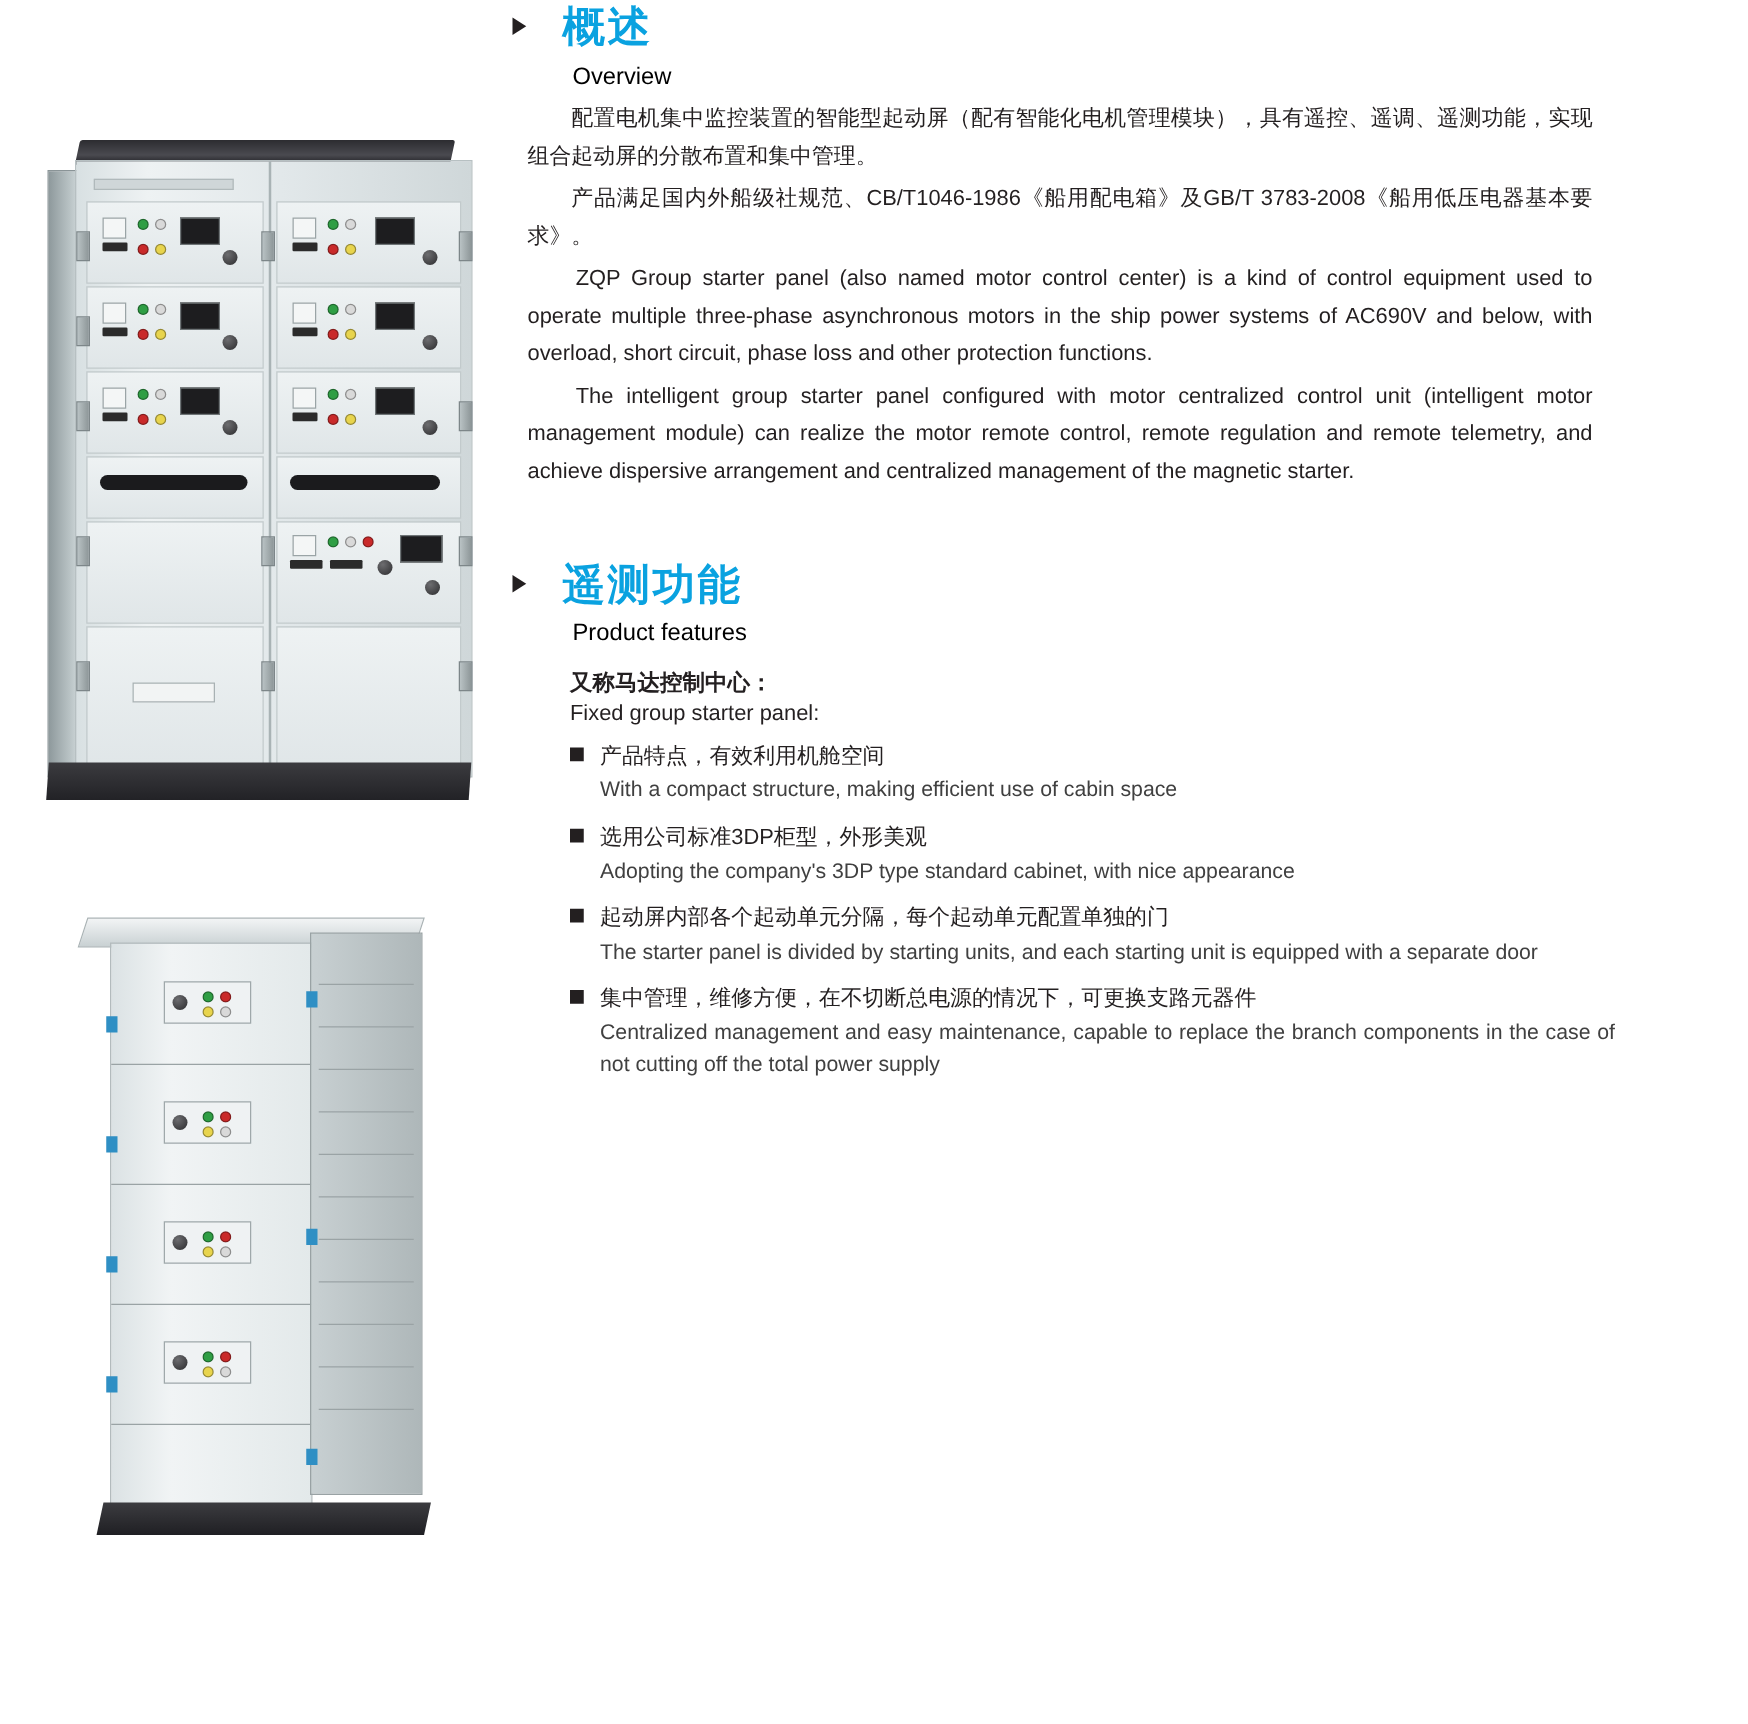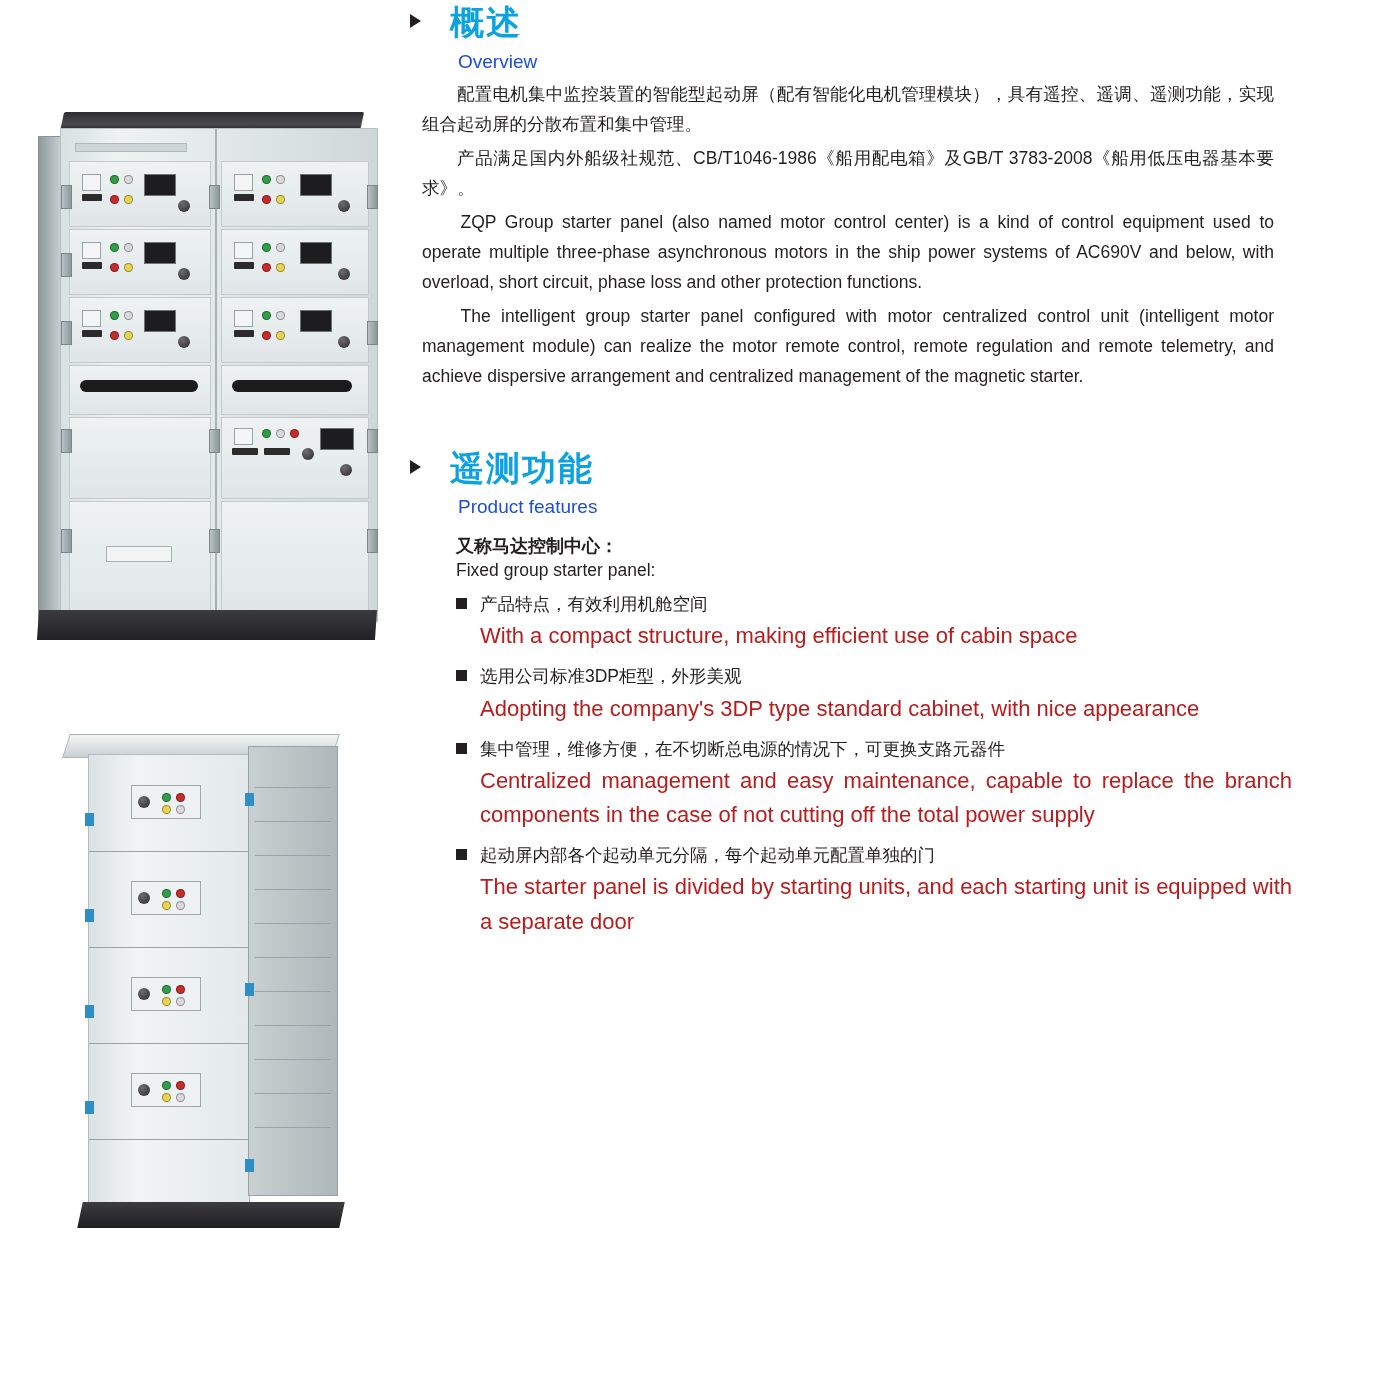--- a/index.html
+++ b/index.html
@@ -186,21 +186,21 @@
   .sec-cn {
     font-size: 34px;
     color: #0aa2e0;
     font-weight: bold;
     letter-spacing: 2px;
     margin-left: 38px;
     line-height: 1.35;
   }
   .sec-en {
     font-size: 19px;
-    color: #1d4ed8;
+    color: #000000;
     margin-left: 46px;
     margin-top: 4px;
     line-height: 1.3;
   }
 
   .para {
     font-size: 17.5px;
     line-height: 1.72;
     text-align: justify;
     text-justify: inter-ideograph;
@@ -237,27 +237,27 @@
   }
   .bullet {
     position: absolute;
     left: 0;
     top: 7px;
     width: 11px;
     height: 11px;
     background: #231f20;
   }
   .feat-en {
-    font-size: 22px;
+    font-size: 17px;
     line-height: 1.55;
     padding-left: 24px;
     margin-top: 2px;
     text-align: justify;
     width: 812px;
-    color: #b91c1c;
+    color: #404040;
   }
   .sec2 { margin-top: 54px; }
 </style>
 </head>
 <body>
 
 <div class="page">
 
   <div class="img-col">
 
@@ -467,28 +467,28 @@
       <div class="feat-cn">
         <span class="bullet"></span>
         <span>选用公司标准3DP柜型，外形美观</span>
       </div>
       <div class="feat-en">Adopting the company's 3DP type standard cabinet, with nice appearance</div>
     </div>
 
     <div class="feat-item">
       <div class="feat-cn">
         <span class="bullet"></span>
-        <span>集中管理，维修方便，在不切断总电源的情况下，可更换支路元器件</span>
-      </div>
-      <div class="feat-en">Centralized management and easy maintenance, capable to replace the branch components in the case of not cutting off the total power supply</div>
+        <span>起动屏内部各个起动单元分隔，每个起动单元配置单独的门</span>
+      </div>
+      <div class="feat-en">The starter panel is divided by starting units, and each starting unit is equipped with a separate door</div>
     </div>
 
     <div class="feat-item">
       <div class="feat-cn">
         <span class="bullet"></span>
-        <span>起动屏内部各个起动单元分隔，每个起动单元配置单独的门</span>
-      </div>
-      <div class="feat-en">The starter panel is divided by starting units, and each starting unit is equipped with a separate door</div>
+        <span>集中管理，维修方便，在不切断总电源的情况下，可更换支路元器件</span>
+      </div>
+      <div class="feat-en">Centralized management and easy maintenance, capable to replace the branch components in the case of not cutting off the total power supply</div>
     </div>
 
   </div>
 
 </div>
 
 </body></html>

